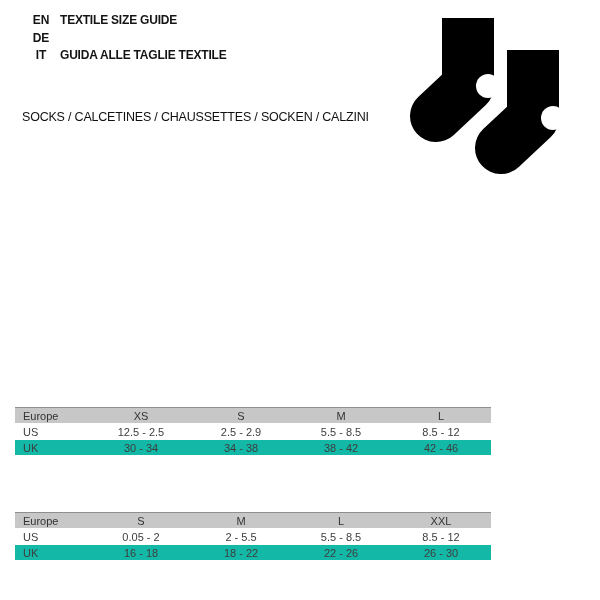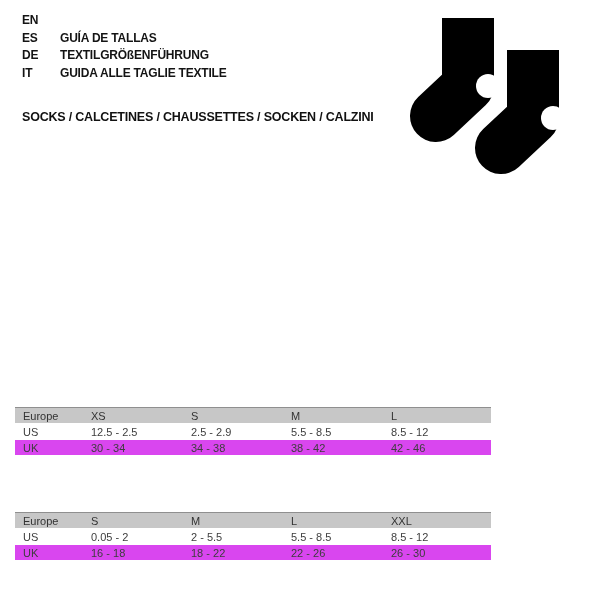--- a/index.html
+++ b/index.html
@@ -7,37 +7,37 @@
     position: relative;
     width: 600px;
     height: 600px;
     background: #ffffff;
     font-family: "Liberation Sans", sans-serif;
     color: #1c1c1c;
     overflow: hidden;
   }
 
   
-  .lang-list { position: absolute; left: 22px; top: 12px; }
+  .lang-list { position: absolute; left: 22px; top: 12px; text-align: center; }
   .lang-row {
     display: flex;
     line-height: 17.5px;
     font-size: 12px;
     font-weight: bold;
     letter-spacing: -0.2px;
     color: #141414;
   }
   .lang-code { width: 38px; flex: 0 0 38px; }
 
   .category-title {
     position: absolute;
     left: 22px;
     top: 110px;
     font-size: 12.5px;
-    font-weight: bold;
+    font-weight: normal;
     letter-spacing: -0.2px;
     color: #111111;
     white-space: nowrap;
   }
 
   
   .socks-icon { position: absolute; left: 405px; top: 10px; }
 
   
   .size-section { position: absolute; left: 15px; width: 476px; }
@@ -59,47 +59,43 @@
     table-layout: fixed;
     font-size: 11px;
     color: #3d3d3d;
   }
   .size-table col.col-label { width: 76px; }
   .size-table col.col-size  { width: 100px; }
   .size-table th, .size-table td {
     height: 15px;
     padding: 0;
     font-weight: normal;
-    text-align: left;
+    text-align: center;
     vertical-align: middle;
   }
   .size-table thead th {
     background: #c7c7c7;
     border-top: 1px solid #8f8f8f;
     color: #333333;
   }
   .size-table .row-label { text-align: left; padding-left: 8px; }
-  .size-table tr.alt td { background: #d946ef; }
+  .size-table tr.alt td { background: #14b8a6; }
 </style>
 </head>
 <body>
 
 <div class="page">
 
   <div class="lang-list">
     <div class="lang-row">
       <span class="lang-code">EN</span>
-    </div>
-    <div class="lang-row">
-      <span class="lang-code">ES</span>
-      <span class="lang-label">GUÍA DE TALLAS</span>
+      <span class="lang-label">TEXTILE SIZE GUIDE</span>
     </div>
     <div class="lang-row">
       <span class="lang-code">DE</span>
-      <span class="lang-label">TEXTILGRÖßENFÜHRUNG</span>
     </div>
     <div class="lang-row">
       <span class="lang-code">IT</span>
       <span class="lang-label">GUIDA ALLE TAGLIE TEXTILE</span>
     </div>
   </div>
 
   <div class="category-title">SOCKS / CALCETINES / CHAUSSETTES / SOCKEN / CALZINI</div>
 
   <svg class="socks-icon" width="155" height="170" viewBox="0 0 155 170" aria-hidden="true">

